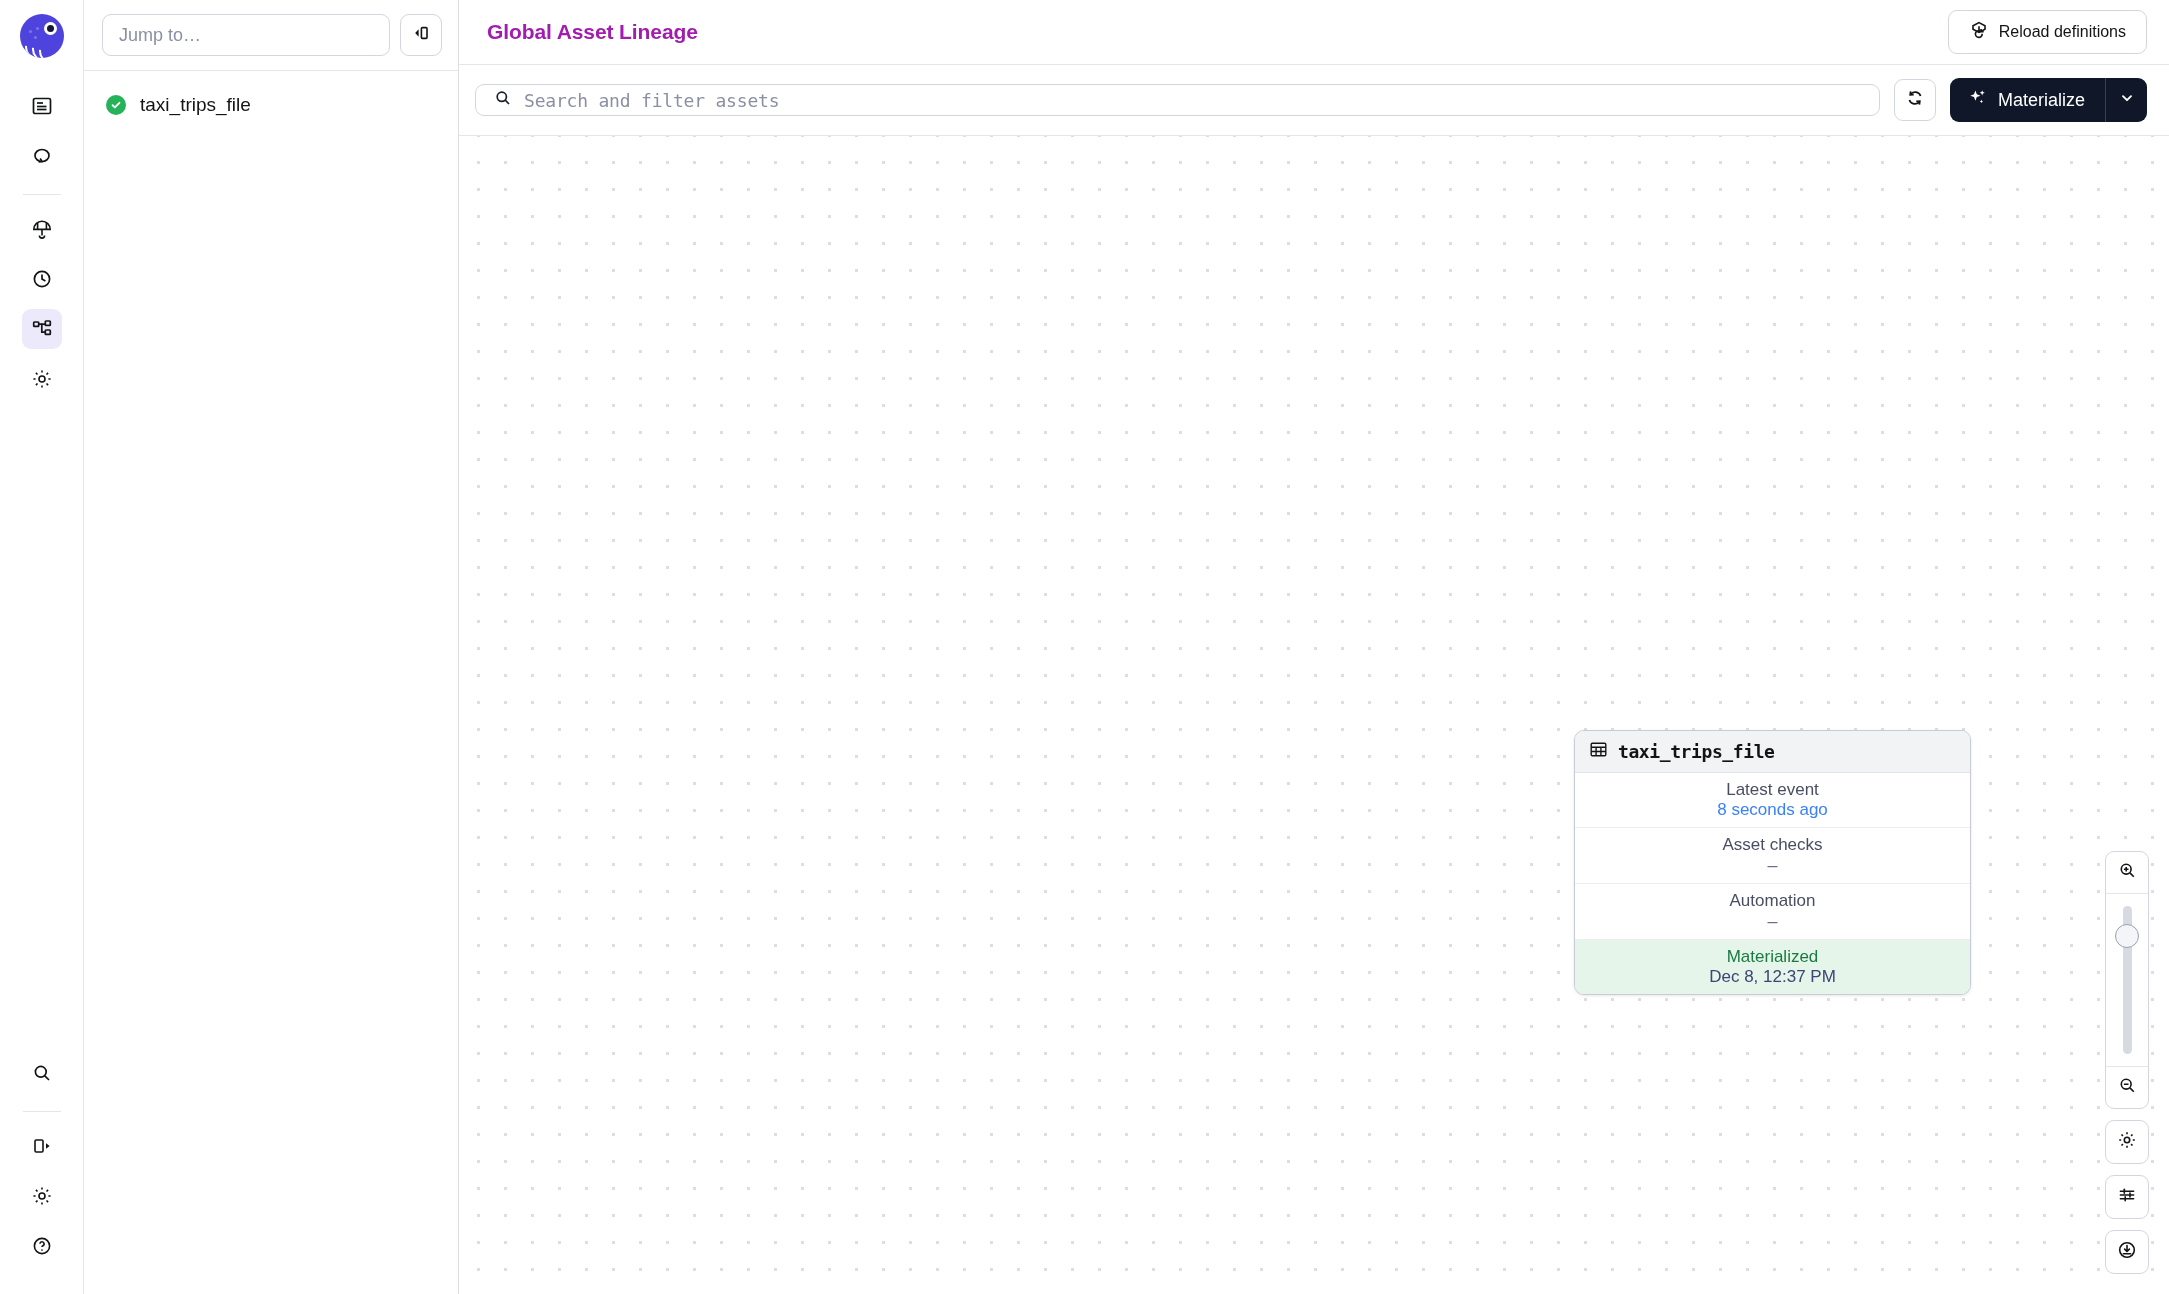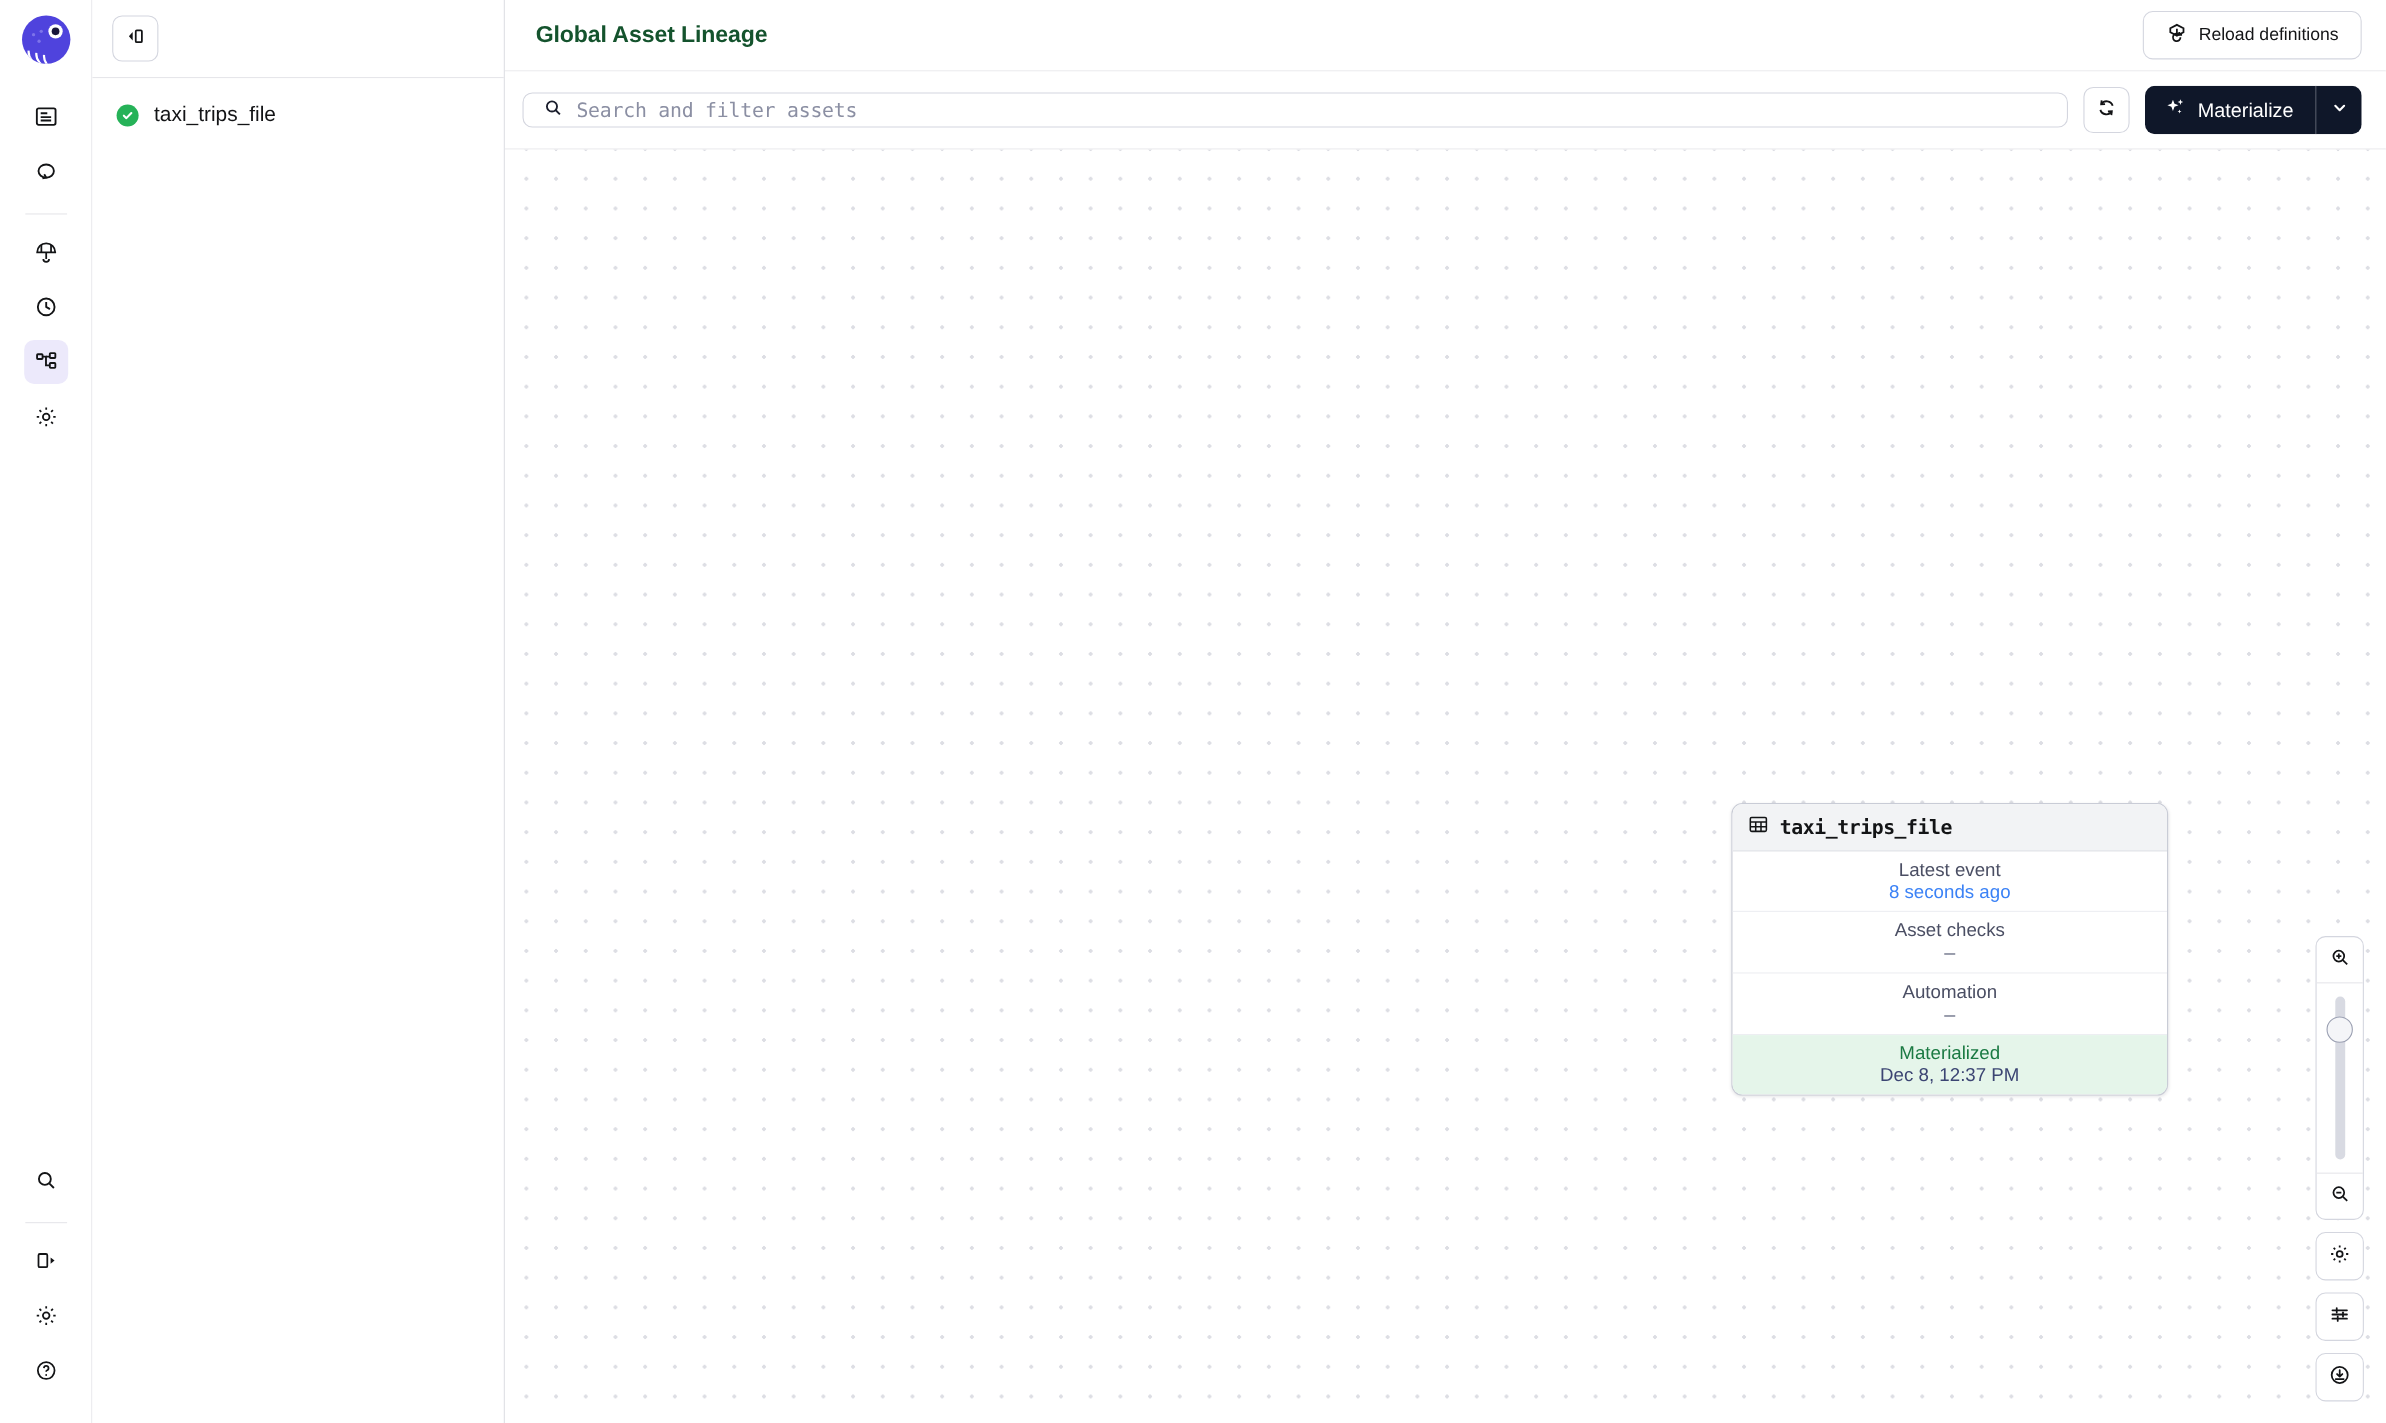--- a/index.html
+++ b/index.html
@@ -86,21 +86,21 @@
     display: flex; align-items: center; justify-content: center; flex: 0 0 20px;
   }
 
   
   .main { flex: 1 1 auto; display: flex; flex-direction: column; min-width: 0; }
   .topbar {
     height: 65px; flex: 0 0 65px; display: flex; align-items: center;
     justify-content: space-between; padding: 0 22px 0 28px;
     border-bottom: 1px solid #e6e6ea; background: #fff;
   }
-  .page-title { font-size: 21px; font-weight: bold; color: #14532d; letter-spacing: -0.1px; }
+  .page-title { font-size: 21px; font-weight: bold; color: #a21caf; letter-spacing: -0.1px; }
   .reload-btn {
     height: 44px; border: 1px solid #d4d6df; border-radius: 9px; background: #fff;
     display: flex; align-items: center; gap: 10px; padding: 0 20px;
     font-size: 16px; color: #131416; cursor: pointer;
     font-family: "Liberation Sans", sans-serif;
   }
 
   .toolbar {
     height: 71px; flex: 0 0 71px; display: flex; align-items: center; gap: 14px;
     padding: 0 22px 0 16px; border-bottom: 1px solid #e6e6ea; background: #fff;
@@ -308,20 +308,21 @@
           <circle cx="11" cy="11" r="7.6"></circle>
           <path d="M8.9 8.7a2.1 2.1 0 1 1 2.6 2.2c-.5.2-.5.7-.5 1.2"></path>
           <circle cx="11" cy="15" r="0.85" fill="#131416" stroke="none"></circle>
         </svg>
       </span>
     </div>
   </div>
 
   <div class="panel">
     <div class="panel-top">
+      <input class="jump-input" type="text" placeholder="Jump to…" style="">
       <div class="icon-btn">
         <span>
           <svg width="20" height="20" viewBox="0 0 20 20" fill="none" stroke="#131416" stroke-width="1.6">
             <path d="M7.6 6.2 4.2 10l3.4 3.8z" fill="#131416" stroke="none"></path>
             <rect x="10.4" y="4.6" width="5.6" height="10.8" rx="1"></rect>
           </svg>
         </span>
       </div>
     </div>
 

